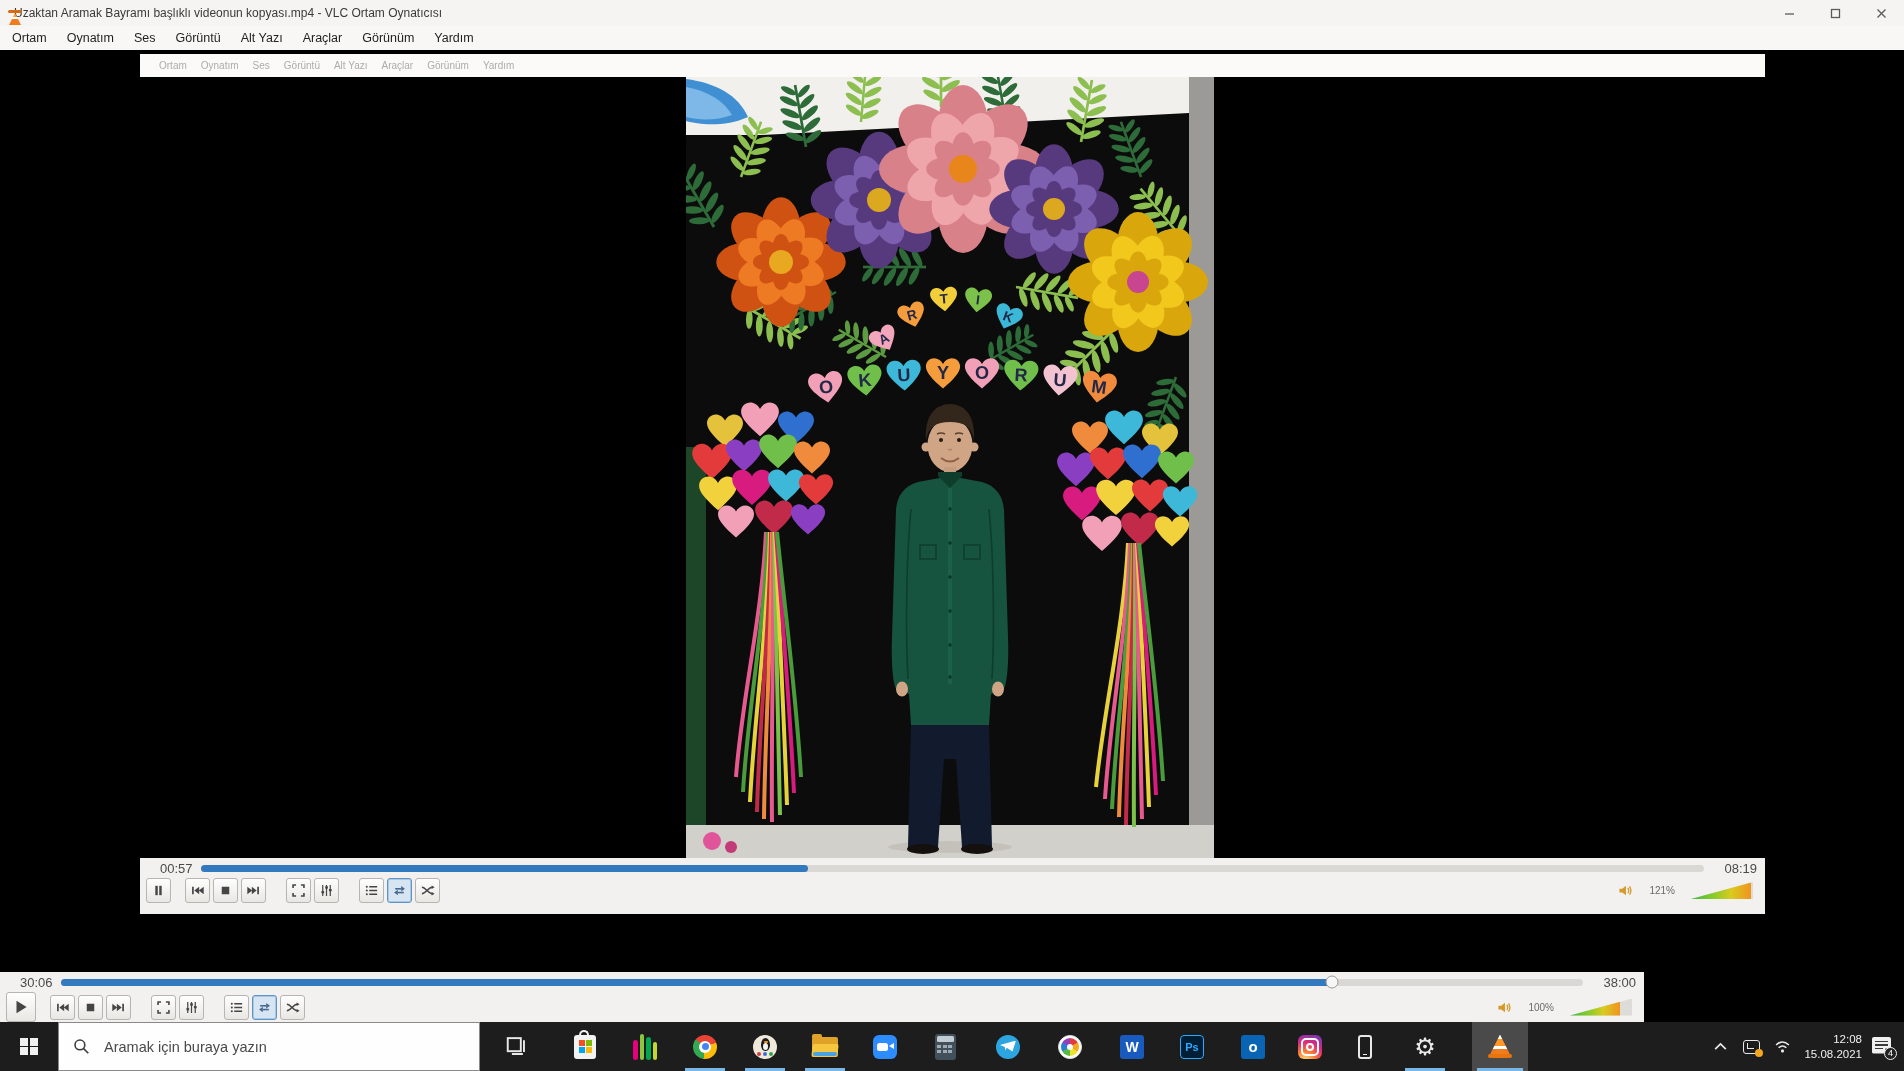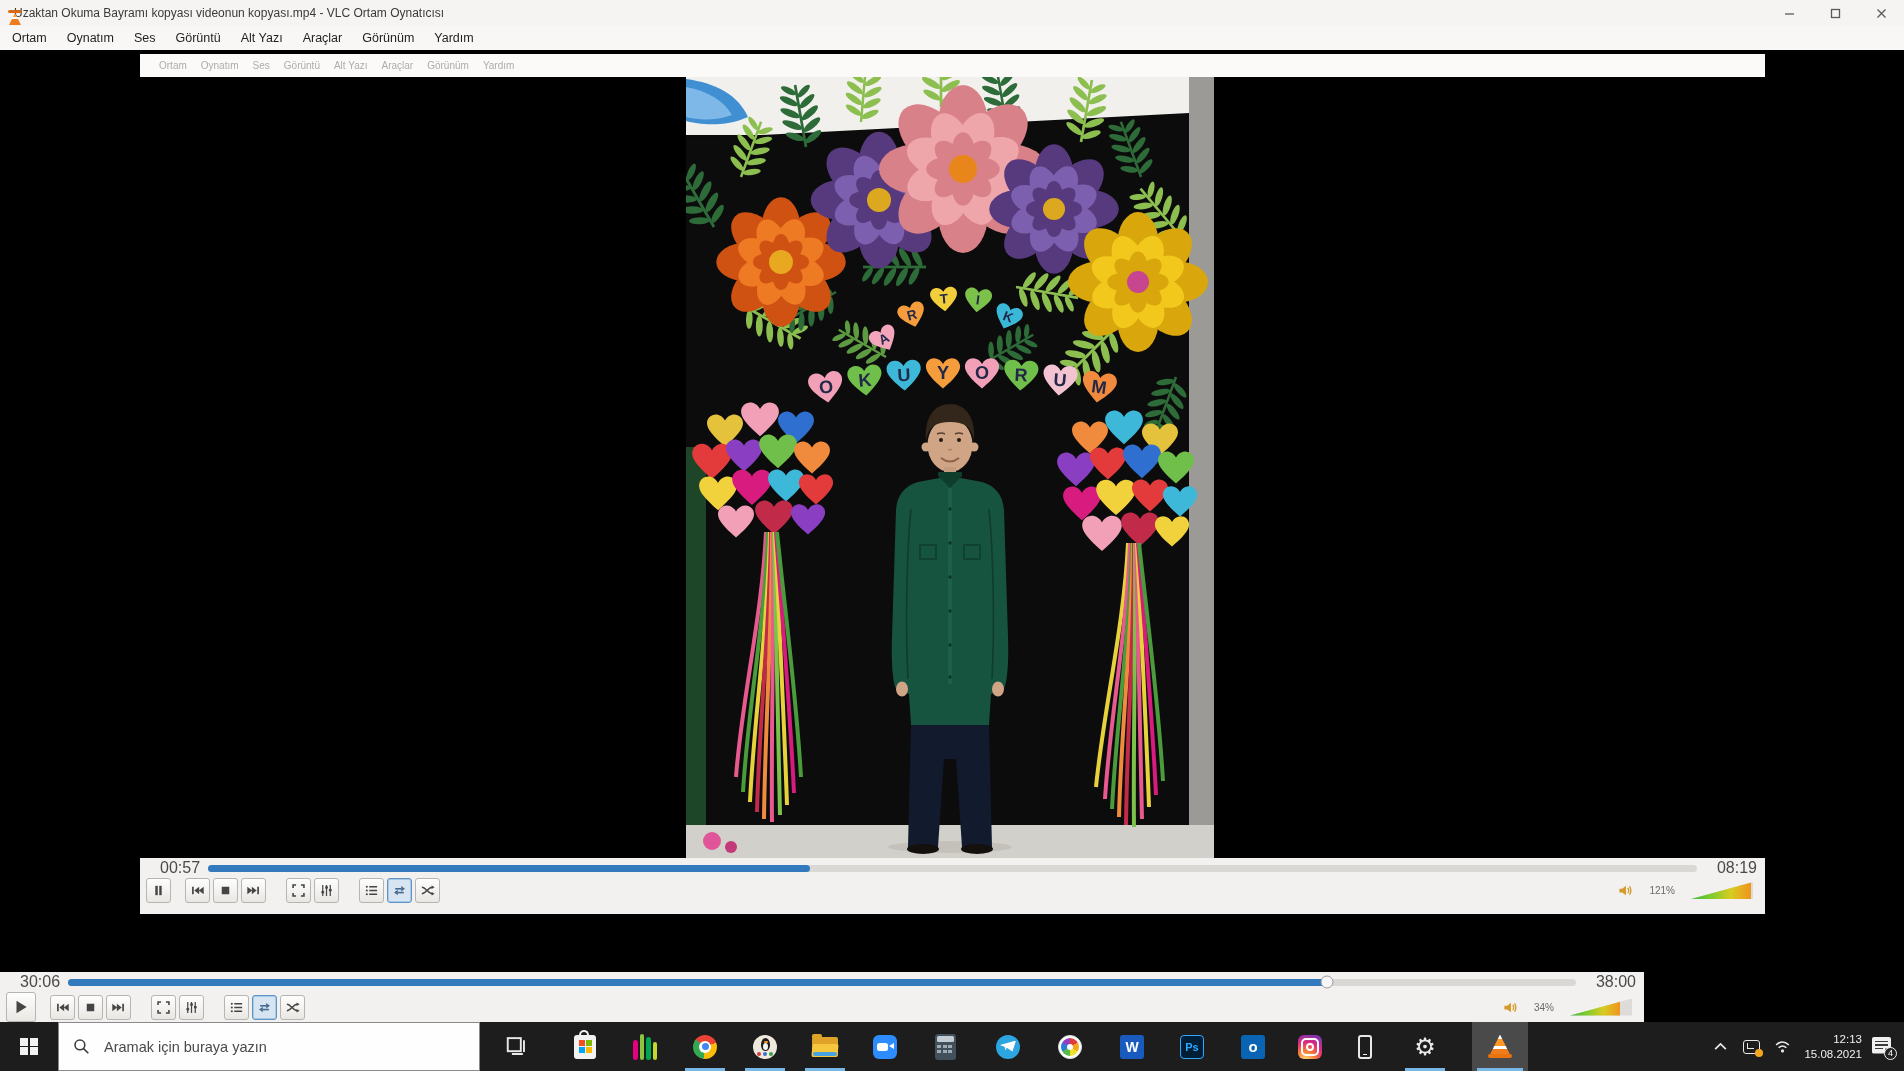--- a/index.html
+++ b/index.html
@@ -30,21 +30,21 @@
   .inner-strip{position:absolute;left:140px;top:54px;width:1625px;height:23px;background:#fbfaf9;display:flex;align-items:center;padding-left:12px;box-sizing:border-box;}
   .inner-strip .mitem{padding:0 7px;font-size:10px;color:#aeaca9;}
 
   .video-frame{position:absolute;left:686px;top:77px;width:528px;height:781px;background:#0b0b0b;}
 
   
   .ctrlbar{background:#f2f1ef;box-sizing:border-box;}
   .inner-ctrl{position:absolute;left:140px;top:858px;width:1625px;height:56px;}
   .outer-ctrl{position:absolute;left:0;top:972px;width:1644px;height:50px;}
   .seekrow{display:flex;align-items:center;padding:3px 8px 0 8px;height:14px;}
-  .time{font-size:16px;color:#4a4a4a;min-width:32px;padding-left:12px;}
+  .time{font-size:13px;color:#4a4a4a;min-width:32px;padding-left:12px;}
   .time.right{text-align:right;}
   .track{flex:1;height:7px;background:#d9d8d5;border-radius:4px;margin:0 8px;position:relative;}
   .fill{height:100%;background:#3279bd;border-radius:4px;}
   .knob{position:absolute;top:50%;width:13px;height:13px;border-radius:50%;background:#f6f6f6;border:1px solid #9b9b9b;transform:translate(-50%,-50%);box-sizing:border-box;}
   .btnrow{display:flex;align-items:center;padding:3px 6px 0 6px;gap:3px;}
   .ctl{height:25px;min-width:25px;border:1px solid #b7b5b1;border-radius:3px;background:linear-gradient(#fefefe,#e9e7e3);display:flex;align-items:center;justify-content:center;padding:0 2px;box-sizing:border-box;}
   .ctl.big{height:30px;min-width:30px;}
   .ctl.active{border:1px solid #5f94c8;background:#d7e5f3;box-shadow:inset 0 0 0 1px #a9c8e2;}
   .ctl svg{width:15px;height:15px;}
   .ctl.big svg{width:18px;height:18px;}
@@ -231,21 +231,21 @@
     <ellipse cx="0" cy="-9.5" rx="5.2" ry="8" transform="rotate(270)"></ellipse>
     <ellipse cx="0" cy="-9.5" rx="5.2" ry="8" transform="rotate(315)"></ellipse>
   </g>
 </defs>
 </svg>
 
 <div id="screen">
 
   <div class="titlebar">
     <span class="appicon"><span class="cone"></span></span>
-    <span class="title">Uzaktan Okuma Bayramı kopyası videonun kopyası.mp4 - VLC Ortam Oynatıcısı</span>
+    <span class="title">Uzaktan Aramak Bayramı başlıklı videonun kopyası.mp4 - VLC Ortam Oynatıcısı</span>
     <div class="winbtns">
       <span class="winbtn">
           <svg viewBox="0 0 11 11">
             <path d="M1 6 H10"></path>
           </svg>
         </span>
       <span class="winbtn">
           <svg viewBox="0 0 11 11">
             <rect x="1.5" y="1.5" width="8" height="8"></rect>
           </svg>
@@ -627,21 +627,21 @@
         </button>
       <button class="ctl">
           <svg viewBox="0 0 16 16">
             <use href="#i-shuffle"></use>
           </svg>
         </button>
       <div class="volwrap">
         <svg viewBox="0 0 16 16">
             <use href="#i-speaker"></use>
           </svg>
-        <span class="volpct">34%</span>
+        <span class="volpct">100%</span>
         <div class="voltri">
           <div class="voltri-fill" style="width: 80%;"></div>
         </div>
       </div>
     </div>
   </div>
 
   <div class="taskbar">
     <div class="startbtn">
       <div class="winlogo">
@@ -754,21 +754,21 @@
           <span class="ic-connect">
             <span class="dot"></span>
           </span>
         </span>
       <span class="trayitem">
           <svg viewBox="0 0 16 16">
             <use href="#i-wifi"></use>
           </svg>
         </span>
       <span class="clock">
-        <div>12:13</div>
+        <div>12:08</div>
         <div>15.08.2021</div>
       </span>
       <span class="notif">
         <span class="paper"></span>
         <span class="l1"></span>
           <span class="l2"></span>
           <span class="l3"></span>
         <span class="badge">4</span>
       </span>
     </div>

